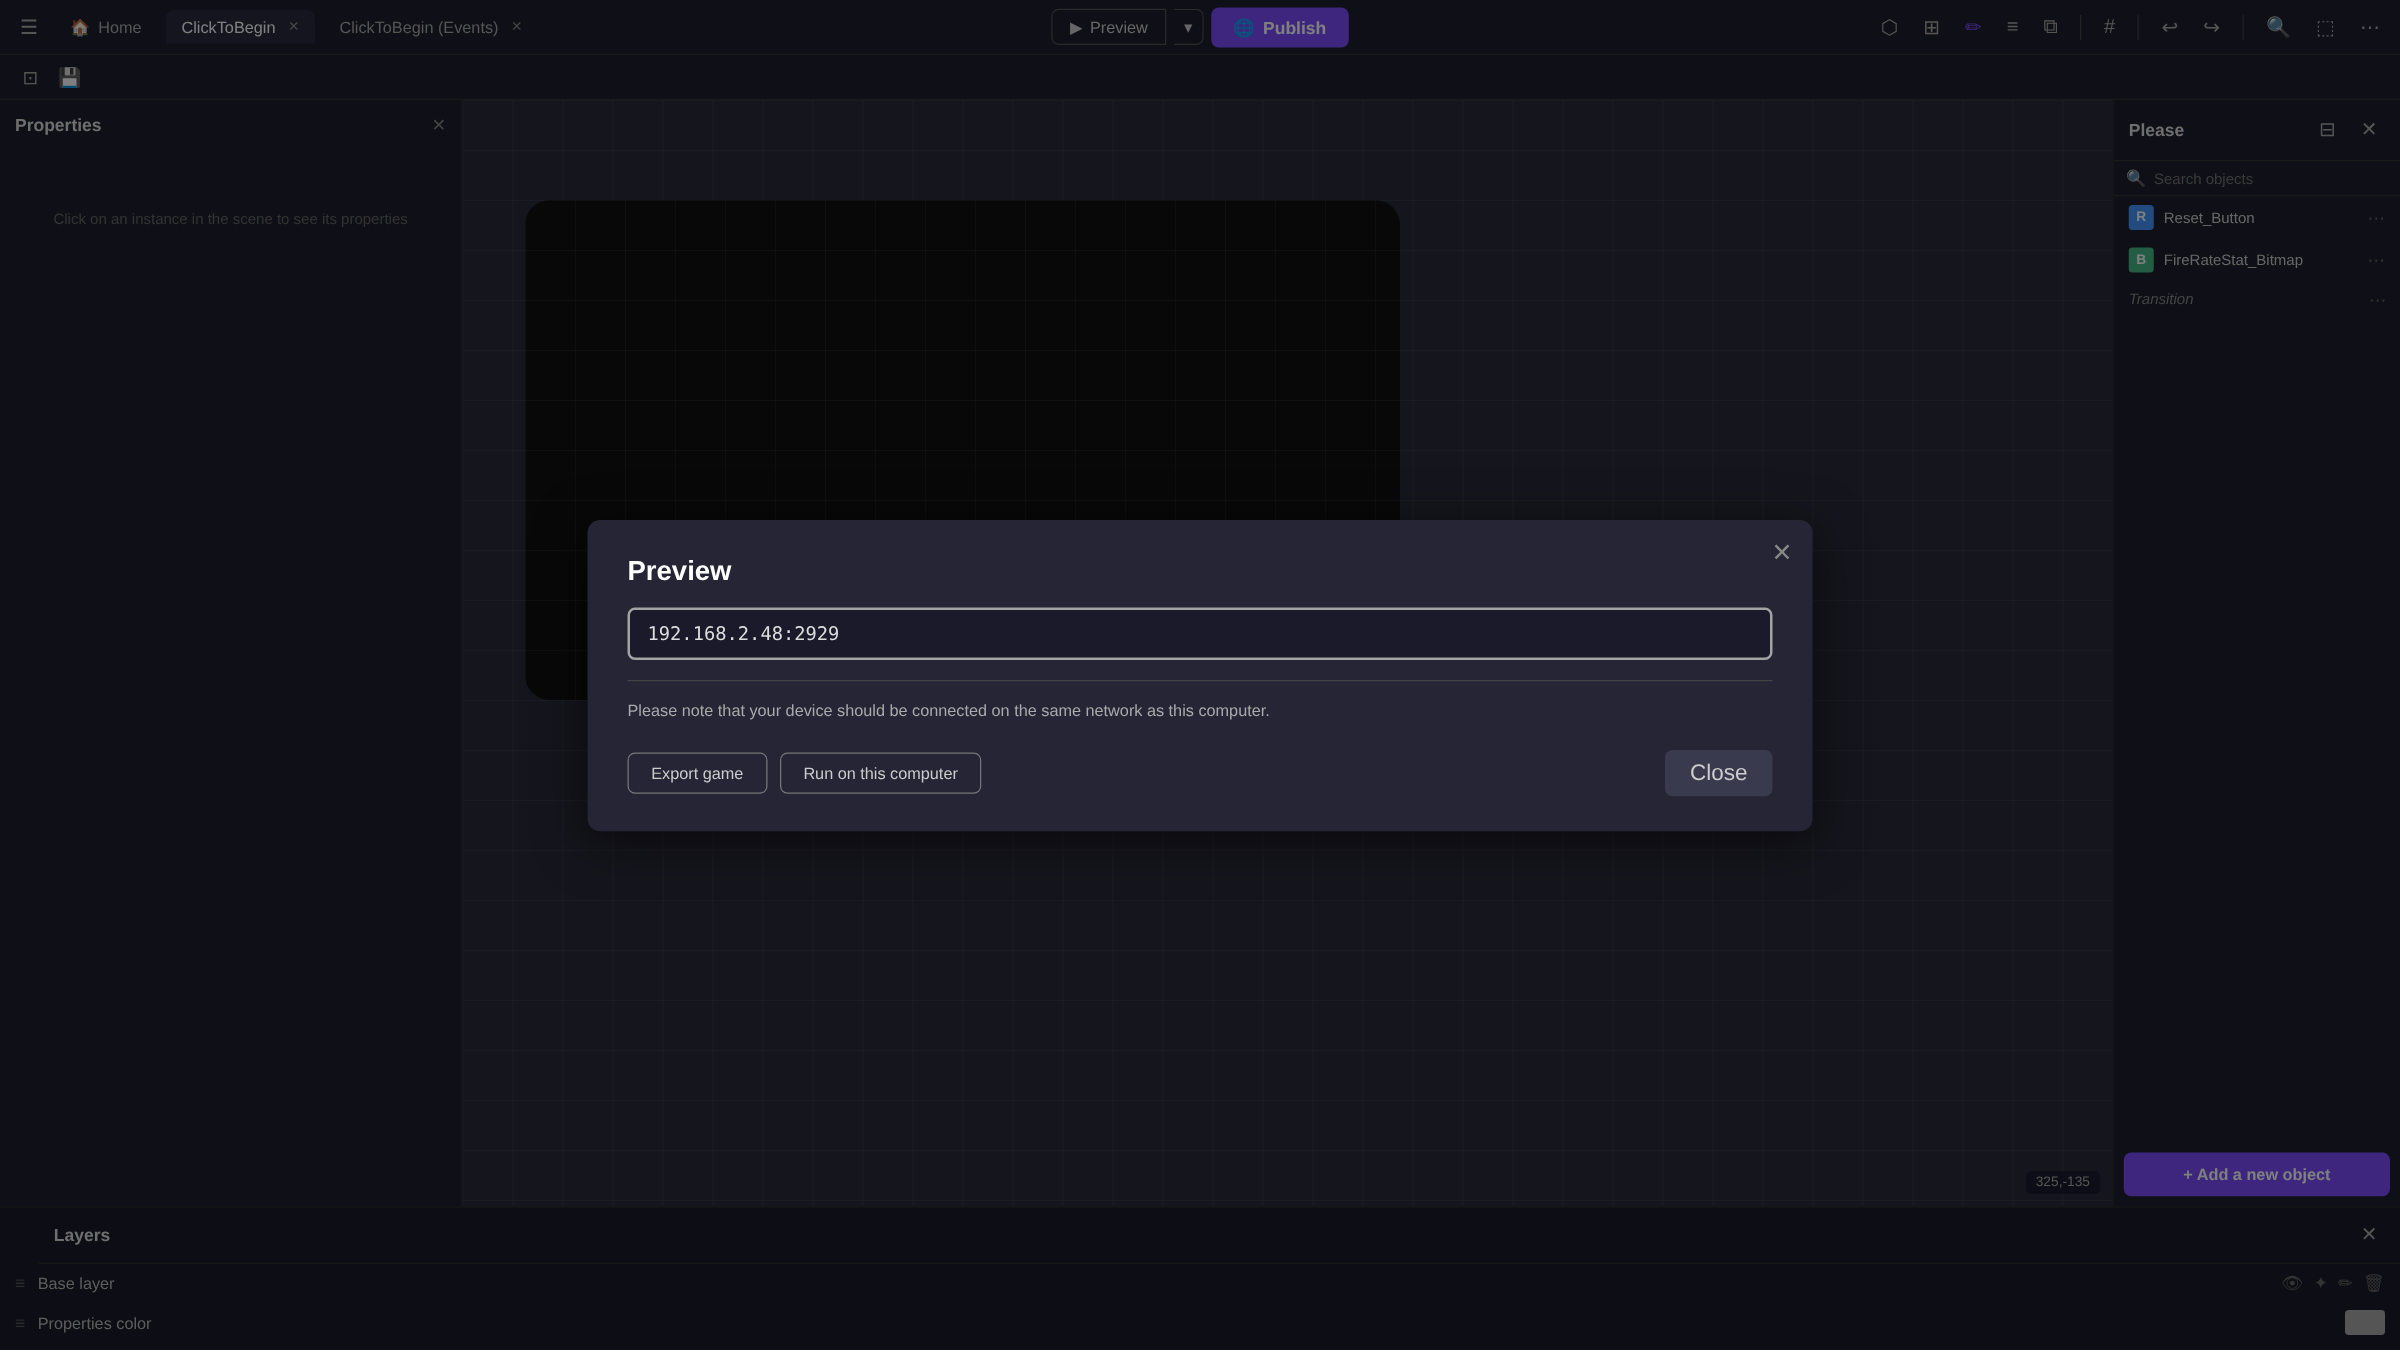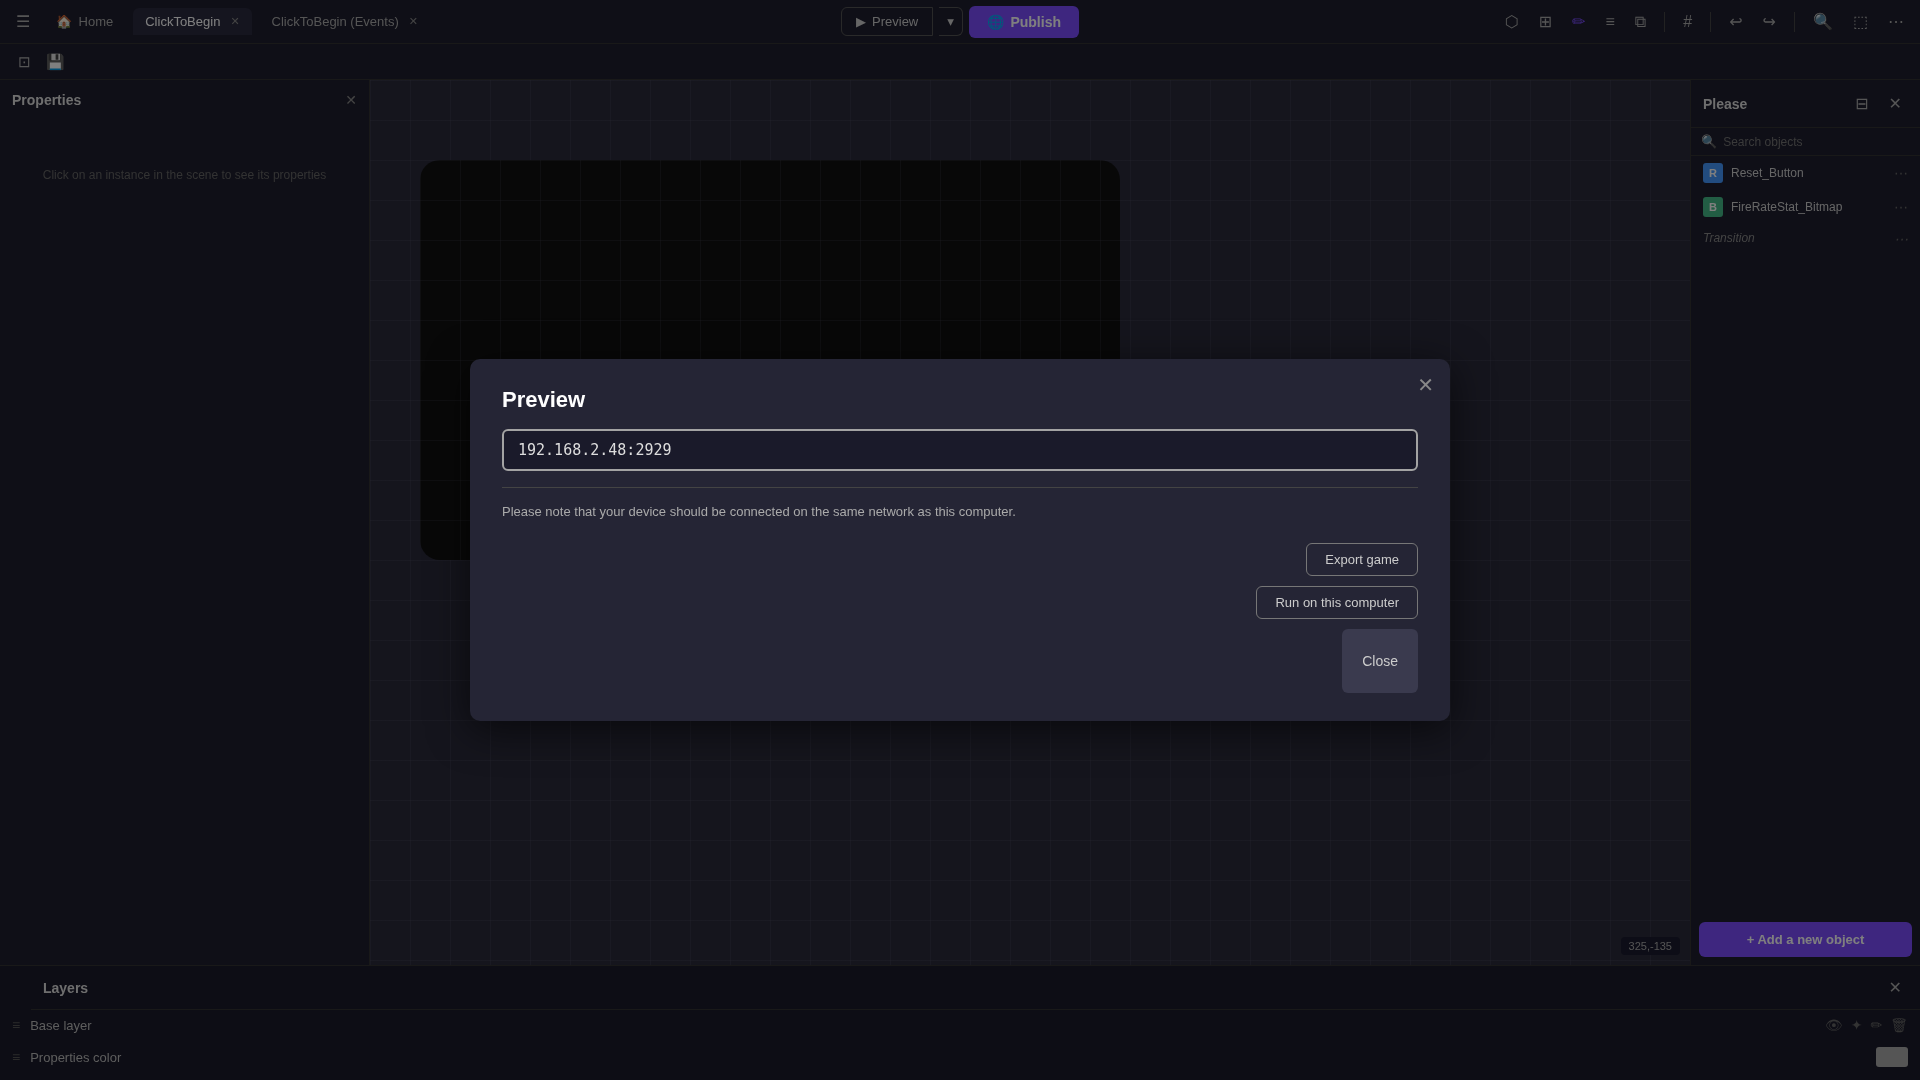--- a/index.html
+++ b/index.html
@@ -407,42 +407,41 @@
       background: #444;
       margin-bottom: 16px;
     }
     .modal-note {
       color: #aaa;
       font-size: 13px;
       margin-bottom: 24px;
     }
     .modal-actions {
       display: flex;
-      align-items: flex-end;
+      align-items: center;
       gap: 10px;
-      flex-direction: column;
     }
     .btn-outline {
       background: transparent;
       border: 1px solid #777;
       color: #ccc;
       padding: 8px 18px;
       border-radius: 6px;
       cursor: pointer;
       font-size: 13px;
     }
     .btn-close-modal {
       margin-left: auto;
       background: #3a3a4e;
       border: none;
       color: #ccc;
-      padding: 24px 20px;
+      padding: 8px 20px;
       border-radius: 6px;
       cursor: pointer;
-      font-size: 14px;
+      font-size: 18px;
     }
   </style>
 </head>
 <body>
 
 <div class="topbar">
   <div class="topbar-left">
     <span class="menu-icon">☰</span>
     <div class="tab-home">
       <span>🏠</span>

